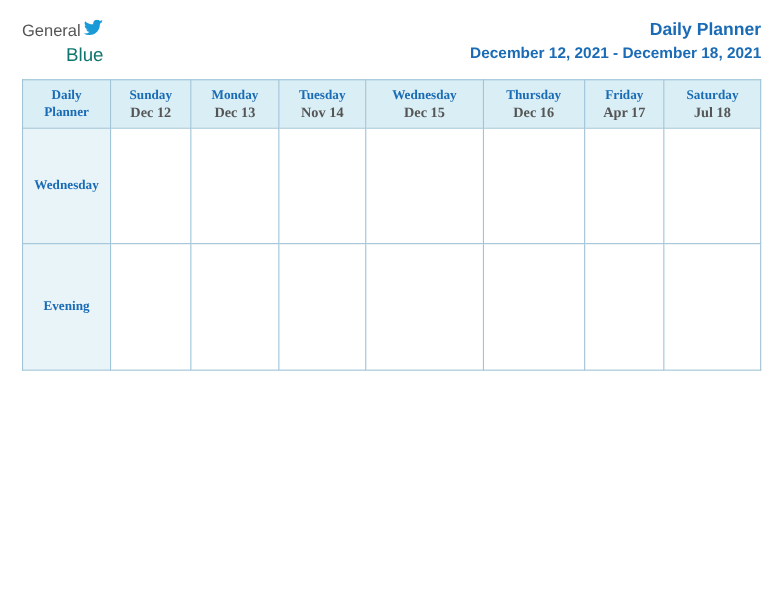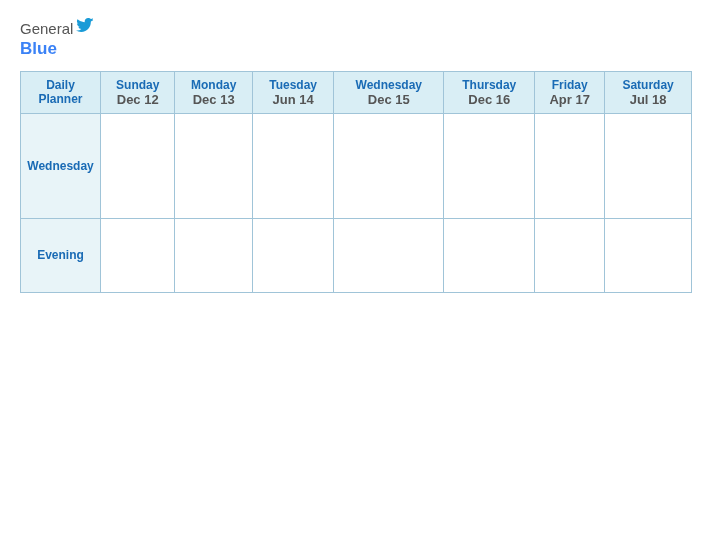--- a/index.html
+++ b/index.html
@@ -23,23 +23,24 @@
       align-items: flex-start;
     }
     .logo-text-general {
       font-size: 15px;
       color: #555;
       font-weight: normal;
       line-height: 1.1;
     }
     .logo-text-blue {
       font-size: 17px;
-      color: #3b82f6;
-      font-weight: bold;
+      color: #0f766e;
+      font-weight: normal;
       line-height: 1.1;
+      margin-left: 40px;
     }
     .header-right {
       text-align: right;
     }
     .planner-title {
       font-size: 16px;
       color: #1a6bb5;
       font-weight: bold;
       line-height: 1.3;
     }
@@ -51,20 +52,21 @@
     }
     .calendar-table {
       width: 100%;
       border-collapse: collapse;
       border: 1.5px solid #a0c4d8;
     }
     .calendar-table th, .calendar-table td {
       border: 1px solid #a0c4d8;
       text-align: center;
       vertical-align: middle;
+      font-family: Liberation Serif, serif;
     }
     .header-row th {
       background-color: #d9eef5;
       padding: 6px 2px;
     }
     .day-name {
       font-size: 12px;
       font-weight: bold;
       color: #1a6bb5;
       display: block;
@@ -88,57 +90,61 @@
       width: 80px;
       padding: 10px 4px;
     }
     .day-cell {
       background-color: #fff;
       height: 100px;
       width: calc((100% - 80px) / 7);
     }
     .morning-row td { height: 105px; }
     .afternoon-row td { height: 105px; }
-    .evening-row td { height: 74px; }
+    .evening-row td { height: 115px; }
   </style>
 </head>
 <body>
 
 <div class="header">
   <div class="logo">
     <span style="display:flex;align-items:center;">
       <span class="logo-text-general">General</span>
       <span style="margin-left:3px;">
         <svg width="18" height="18" viewBox="0 0 24 24">
           <path d="M23 3a10.9 10.9 0 0 1-3.14 1.53A4.48 4.48 0 0 0 22.7.36a9 9 0 0 1-2.88 1.1A4.52 4.52 0 0 0 16.11 0c-2.5 0-4.52 2-4.52 4.47 0 .35.04.69.1 1.02A12.84 12.84 0 0 1 2 1.67a4.46 4.46 0 0 0 1.4 5.97A4.47 4.47 0 0 1 1.37 7v.06a4.48 4.48 0 0 0 3.62 4.39 4.5 4.5 0 0 1-2.04.08 4.53 4.53 0 0 0 4.22 3.13A9.05 9.05 0 0 1 0 16.54 12.8 12.8 0 0 0 6.92 18.5c8.3 0 12.85-6.88 12.85-12.85 0-.2 0-.39-.01-.58A9.17 9.17 0 0 0 22 3.01z" fill="#1a9bd7"></path>
         </svg>
       </span>
     </span>
     <span class="logo-text-blue">Blue</span>
+  </div>
+  <div class="header-right">
+    <div class="planner-title">Daily Planner</div>
+    <div class="planner-date-range">December 12, 2021 - December 18, 2021</div>
   </div>
 </div>
 
 <table class="calendar-table">
   <thead>
     <tr class="header-row">
       <th class="planner-header-cell">
         <span class="day-name">Daily</span>
         <span class="day-name">Planner</span>
       </th>
       <th>
         <span class="day-name">Sunday</span>
         <span class="day-date">Dec 12</span>
       </th>
       <th>
         <span class="day-name">Monday</span>
         <span class="day-date">Dec 13</span>
       </th>
       <th>
         <span class="day-name">Tuesday</span>
-        <span class="day-date">Jun 14</span>
+        <span class="day-date">Nov 14</span>
       </th>
       <th>
         <span class="day-name">Wednesday</span>
         <span class="day-date">Dec 15</span>
       </th>
       <th>
         <span class="day-name">Thursday</span>
         <span class="day-date">Dec 16</span>
       </th>
       <th>

